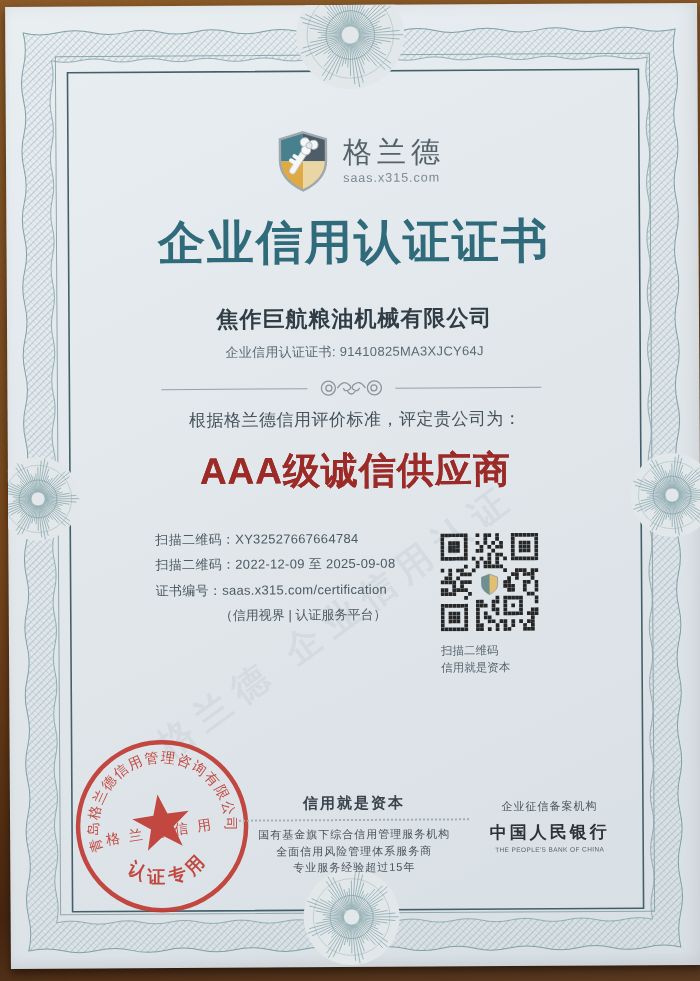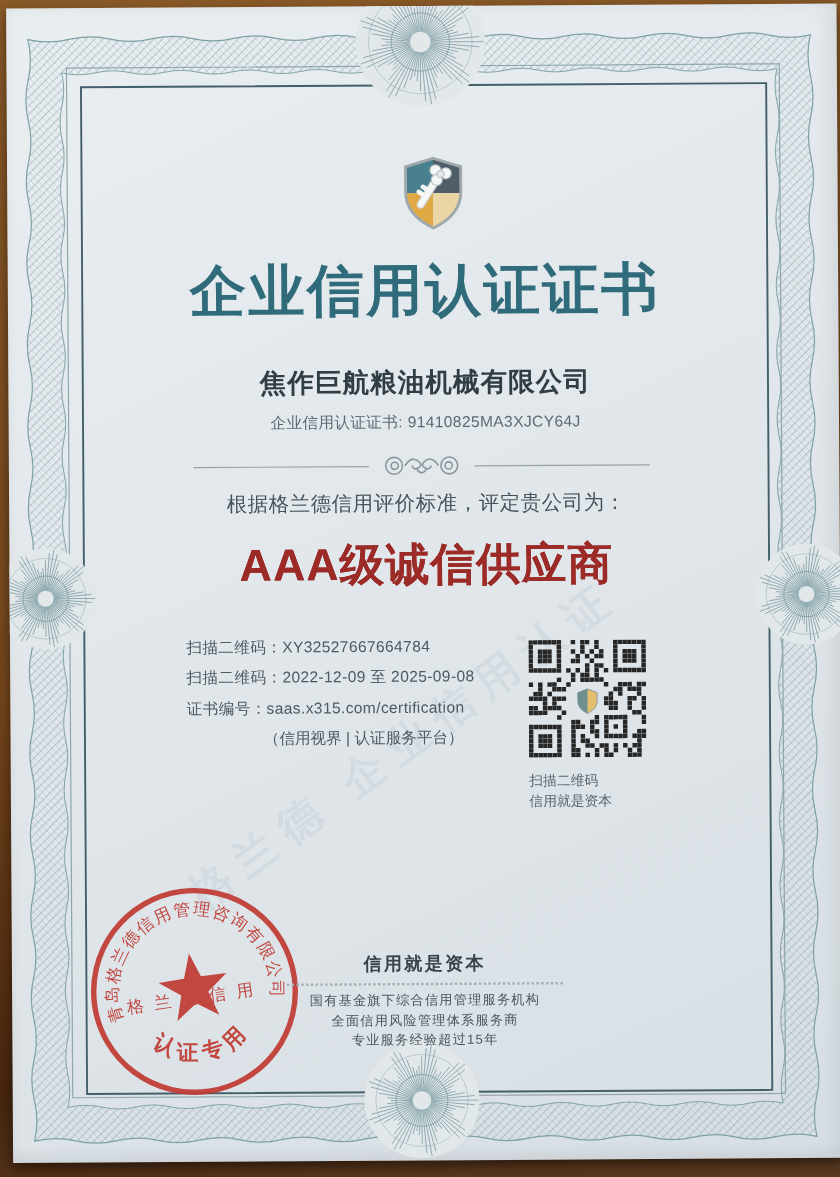--- a/index.html
+++ b/index.html
@@ -401,20 +401,24 @@
           <path d="M29.5 21 L16.5 41.5" stroke="#c6cdd0" stroke-width="7" stroke-linecap="round"></path>
           <path d="M29.5 21 L16.5 41.5" stroke="#f6f8f8" stroke-width="5" stroke-linecap="round"></path>
           <path d="M20.5 34.5 l-5.5 -3.6" stroke="#f6f8f8" stroke-width="4" stroke-linecap="round"></path>
           <path d="M23.5 30 l-5 -3.2" stroke="#f6f8f8" stroke-width="4" stroke-linecap="round"></path>
           <circle cx="29" cy="13" r="4.6" fill="#f6f8f8" stroke="#b9c2c6"></circle>
           <circle cx="37.5" cy="15.5" r="4.6" fill="#f6f8f8" stroke="#b9c2c6"></circle>
           <circle cx="30" cy="21" r="4.6" fill="#f6f8f8" stroke="#b9c2c6"></circle>
           <circle cx="33.2" cy="16.2" r="3" fill="#e3e8ea" stroke="#b9c2c6"></circle>
         </g>
       </svg>
+      <div class="brand-text">
+        <div class="brand-name">格兰德</div>
+        <div class="brand-domain">saas.x315.com</div>
+      </div>
     </div>
 
     <h1 class="abs title">企业信用认证证书</h1>
 
     <div class="abs company">焦作巨航粮油机械有限公司</div>
 
     <div class="abs credit-code">
       <span>企业信用认证证书:</span>
       <span>91410825MA3XJCY64J</span>
     </div>
@@ -746,15 +750,20 @@
     </div>
 
     <div class="abs footer-center">
       <div class="slogan">信用就是资本</div>
       <div class="dotline"></div>
       <div class="fline">国有基金旗下综合信用管理服务机构</div>
       <div class="fline">全面信用风险管理体系服务商</div>
       <div class="fline">专业服务经验超过15年</div>
     </div>
 
+    <div class="abs footer-right">
+      <div class="registry-label">企业征信备案机构</div>
+      <div class="bank-name">中国人民银行</div>
+      <div class="bank-en">THE PEOPLE'S BANK OF CHINA</div>
+    </div>
 
   </div>
 </div>
 
 </body></html>

